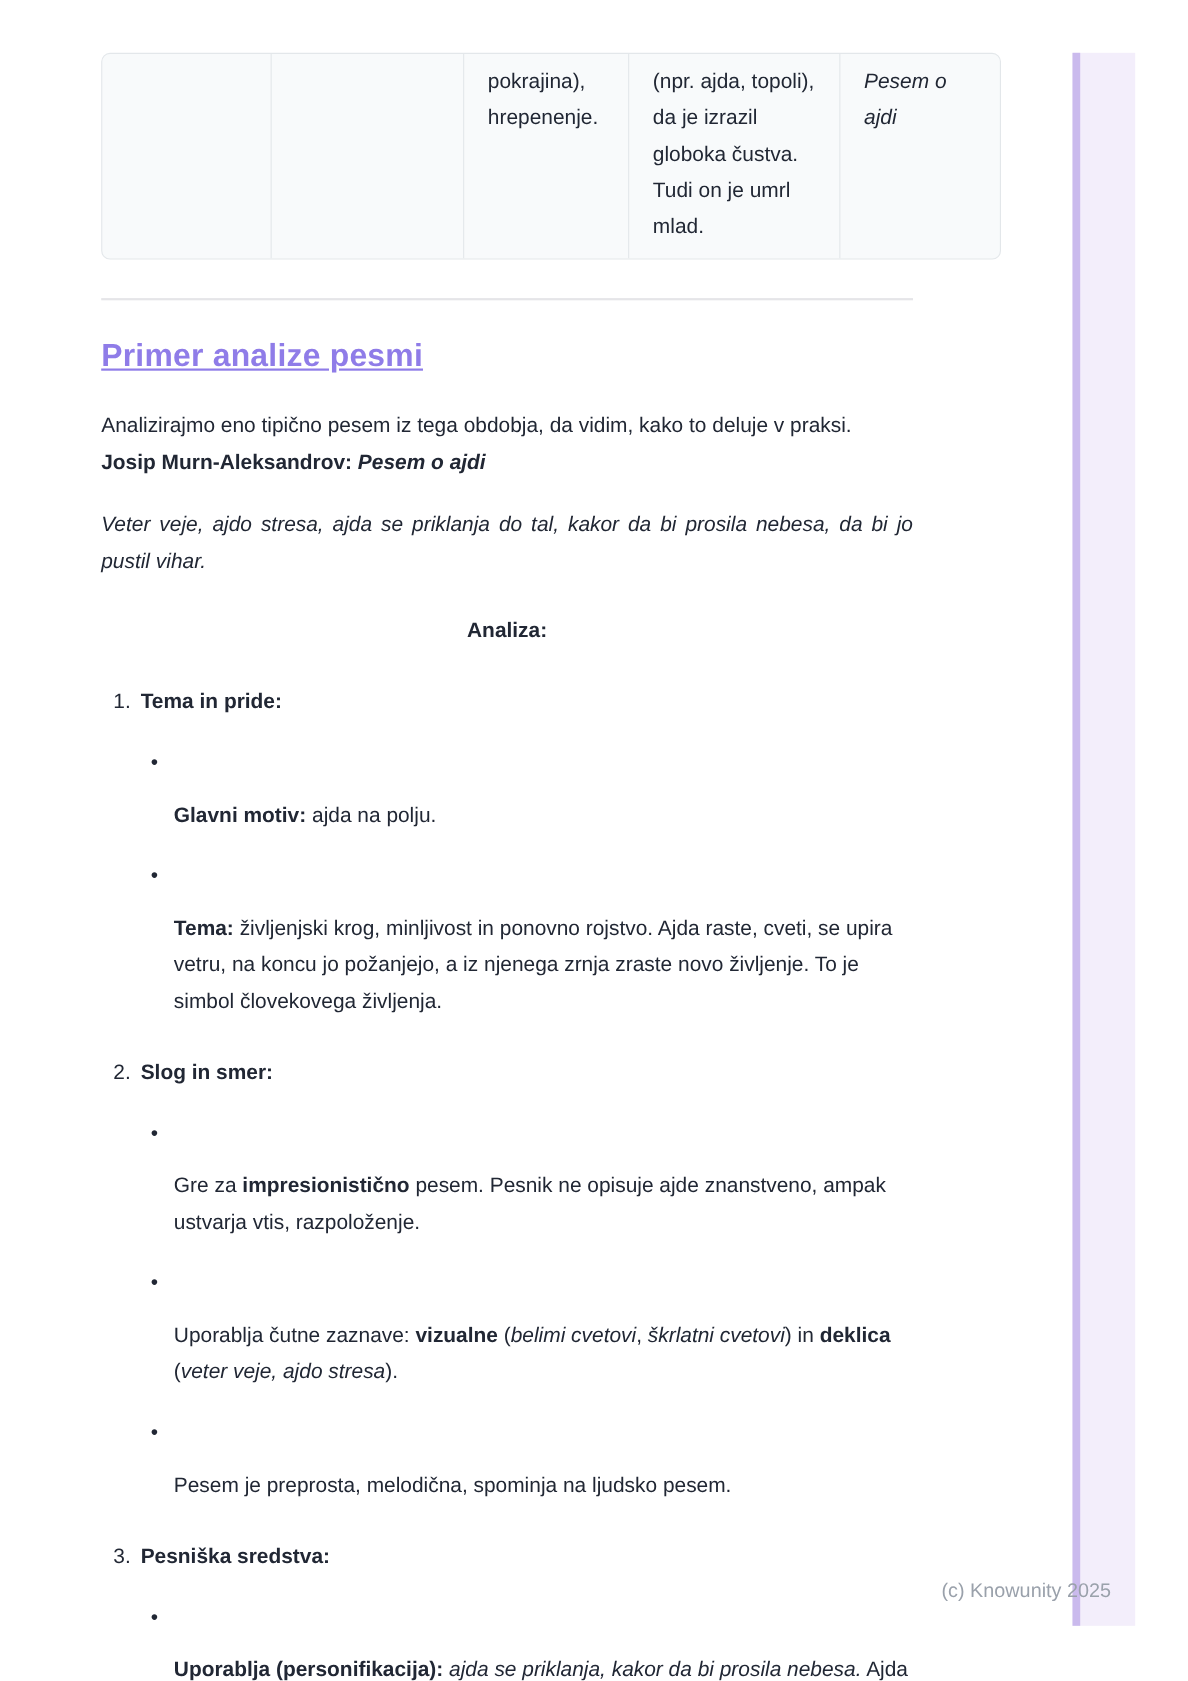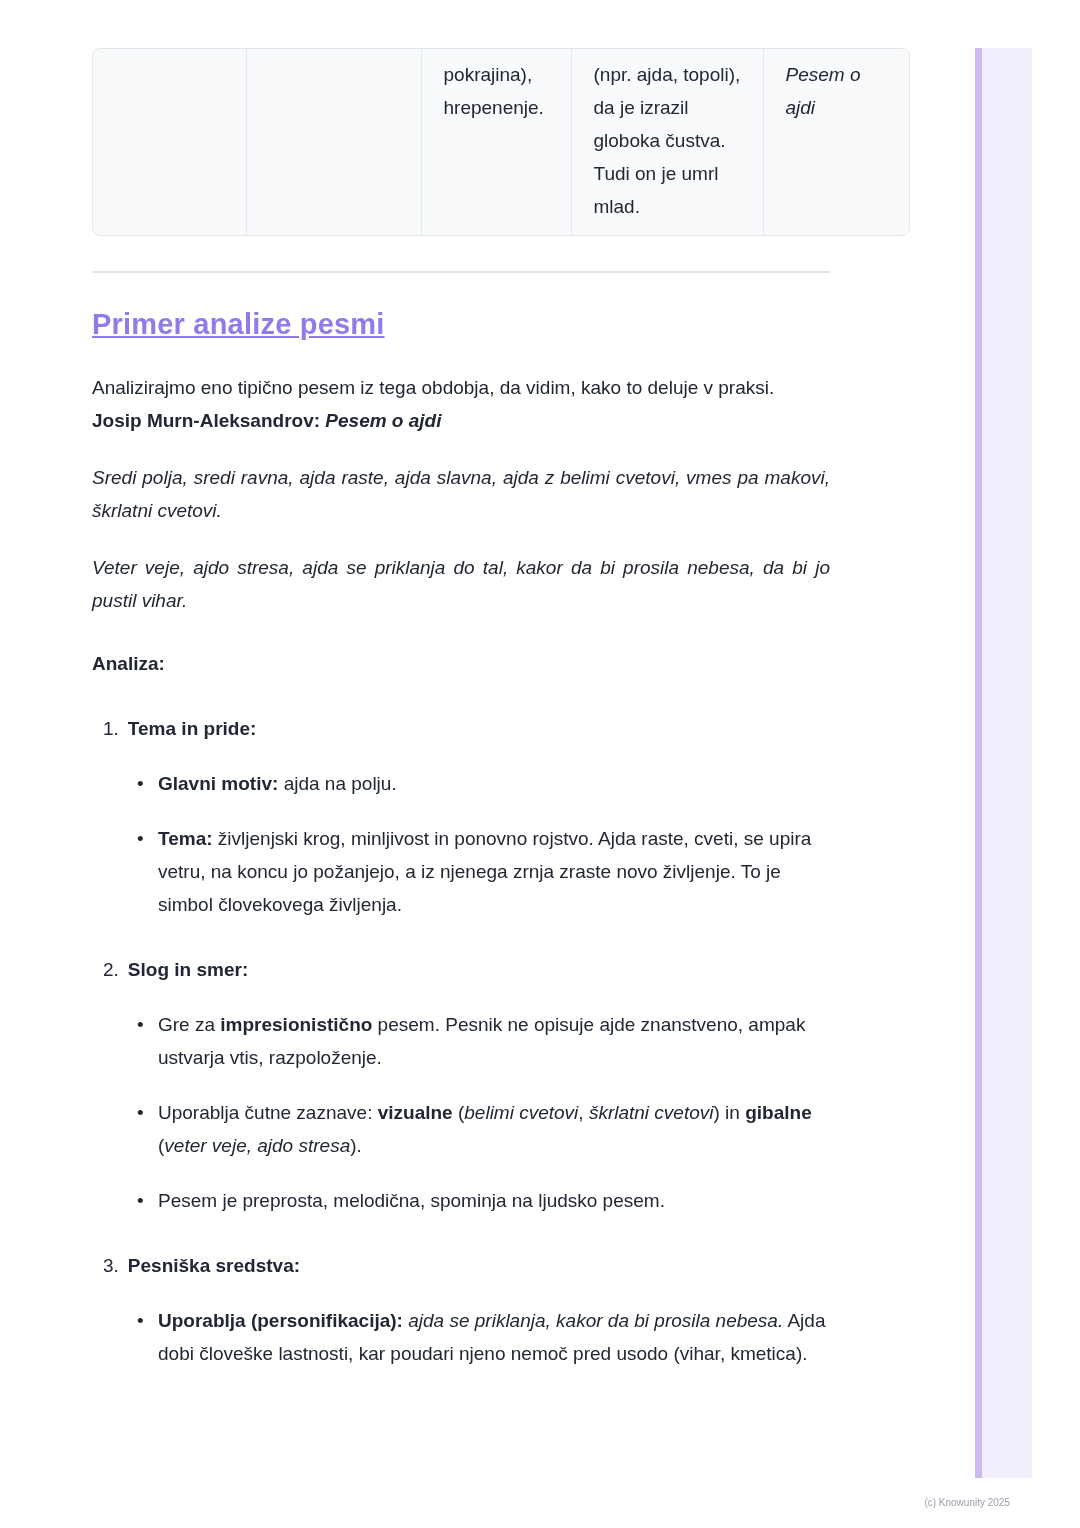--- a/index.html
+++ b/index.html
@@ -47,36 +47,36 @@
 
   .heading{
     margin-top:31px;font-size:29px;line-height:40px;font-weight:700;
     color:var(--accent);letter-spacing:.2px;text-decoration:underline;
   }
 
   .para{width:738px;font-size:19px;line-height:33px;}
   .intro{margin-top:27px;}
   .author{}
   .poem{margin-top:24px;font-style:italic;text-align:justify;}
-  .analysis-label{margin-top:30px;font-weight:700;}
+  .analysis-label{margin-top:30px;font-weight:700;text-align:center;}
 
   .b{font-weight:700;}
   .i{font-style:italic;}
 
   .analysis{list-style:none;width:738px;}
   .num-item{margin-top:32px;}
   .num-row{display:flex;gap:9px;padding-left:11px;font-size:19px;line-height:33px;}
   .bullets{list-style:none;padding-left:45px;}
   .bullet{display:flex;margin-top:22px;font-size:19px;line-height:33px;}
   .dot{width:21px;flex:0 0 21px;}
-  .bullet-text{flex:1;}
+  .bullet-text{flex:1;margin-top:48px;}
 
   .footer{
-    position:absolute;top:1494px;right:70px;z-index:3;
-    font-size:10px;line-height:18px;color:var(--muted);
+    position:absolute;top:1437px;right:70px;z-index:3;
+    font-size:18px;line-height:18px;color:var(--muted);
   }
 </style>
 </head>
 <body>
 
 <div class="doc">
 
   <div class="sidebar"></div>
 
   <div class="content">
@@ -103,21 +103,20 @@
     </div>
 
     <div class="divider"></div>
 
     <h1 class="heading">Primer analize pesmi</h1>
 
     <p class="para intro">Analizirajmo eno tipično pesem iz tega obdobja, da vidim, kako to deluje v praksi.</p>
 
     <p class="para author"><span class="b">Josip Murn-Aleksandrov:</span> <span class="b i">Pesem o ajdi</span></p>
 
-    <p class="para poem">Sredi polja, sredi ravna, ajda raste, ajda slavna, ajda z belimi cvetovi, vmes pa makovi, škrlatni cvetovi.</p>
     <p class="para poem">Veter veje, ajdo stresa, ajda se priklanja do tal, kakor da bi prosila nebesa, da bi jo pustil vihar.</p>
 
     <p class="para analysis-label">Analiza:</p>
 
     <ol class="analysis">
   <li class="num-item">
     <div class="num-row">
       <span class="num">1.</span>
       <span class="b">Tema in pride:</span>
     </div>
@@ -138,21 +137,21 @@
       <span class="num">2.</span>
       <span class="b">Slog in smer:</span>
     </div>
     <ul class="bullets">
             <li class="bullet">
               <span class="dot">•</span>
               <span class="bullet-text"><span>Gre za </span><span class="b">impresionistično</span><span> pesem. Pesnik ne opisuje ajde znanstveno, ampak ustvarja vtis, razpoloženje.</span></span>
             </li>
             <li class="bullet">
               <span class="dot">•</span>
-              <span class="bullet-text"><span>Uporablja čutne zaznave: </span><span class="b">vizualne</span><span> (</span><span class="i">belimi cvetovi</span><span>, </span><span class="i">škrlatni cvetovi</span><span>) in </span><span class="b">gibalne</span><span> (</span><span class="i">veter veje, ajdo stresa</span><span>).</span></span>
+              <span class="bullet-text"><span>Uporablja čutne zaznave: </span><span class="b">vizualne</span><span> (</span><span class="i">belimi cvetovi</span><span>, </span><span class="i">škrlatni cvetovi</span><span>) in </span><span class="b">deklica</span><span> (</span><span class="i">veter veje, ajdo stresa</span><span>).</span></span>
             </li>
             <li class="bullet">
               <span class="dot">•</span>
               <span class="bullet-text"><span>Pesem je preprosta, melodična, spominja na ljudsko pesem.</span></span>
             </li>
           </ul>
   </li>
 
   <li class="num-item">
     <div class="num-row">

